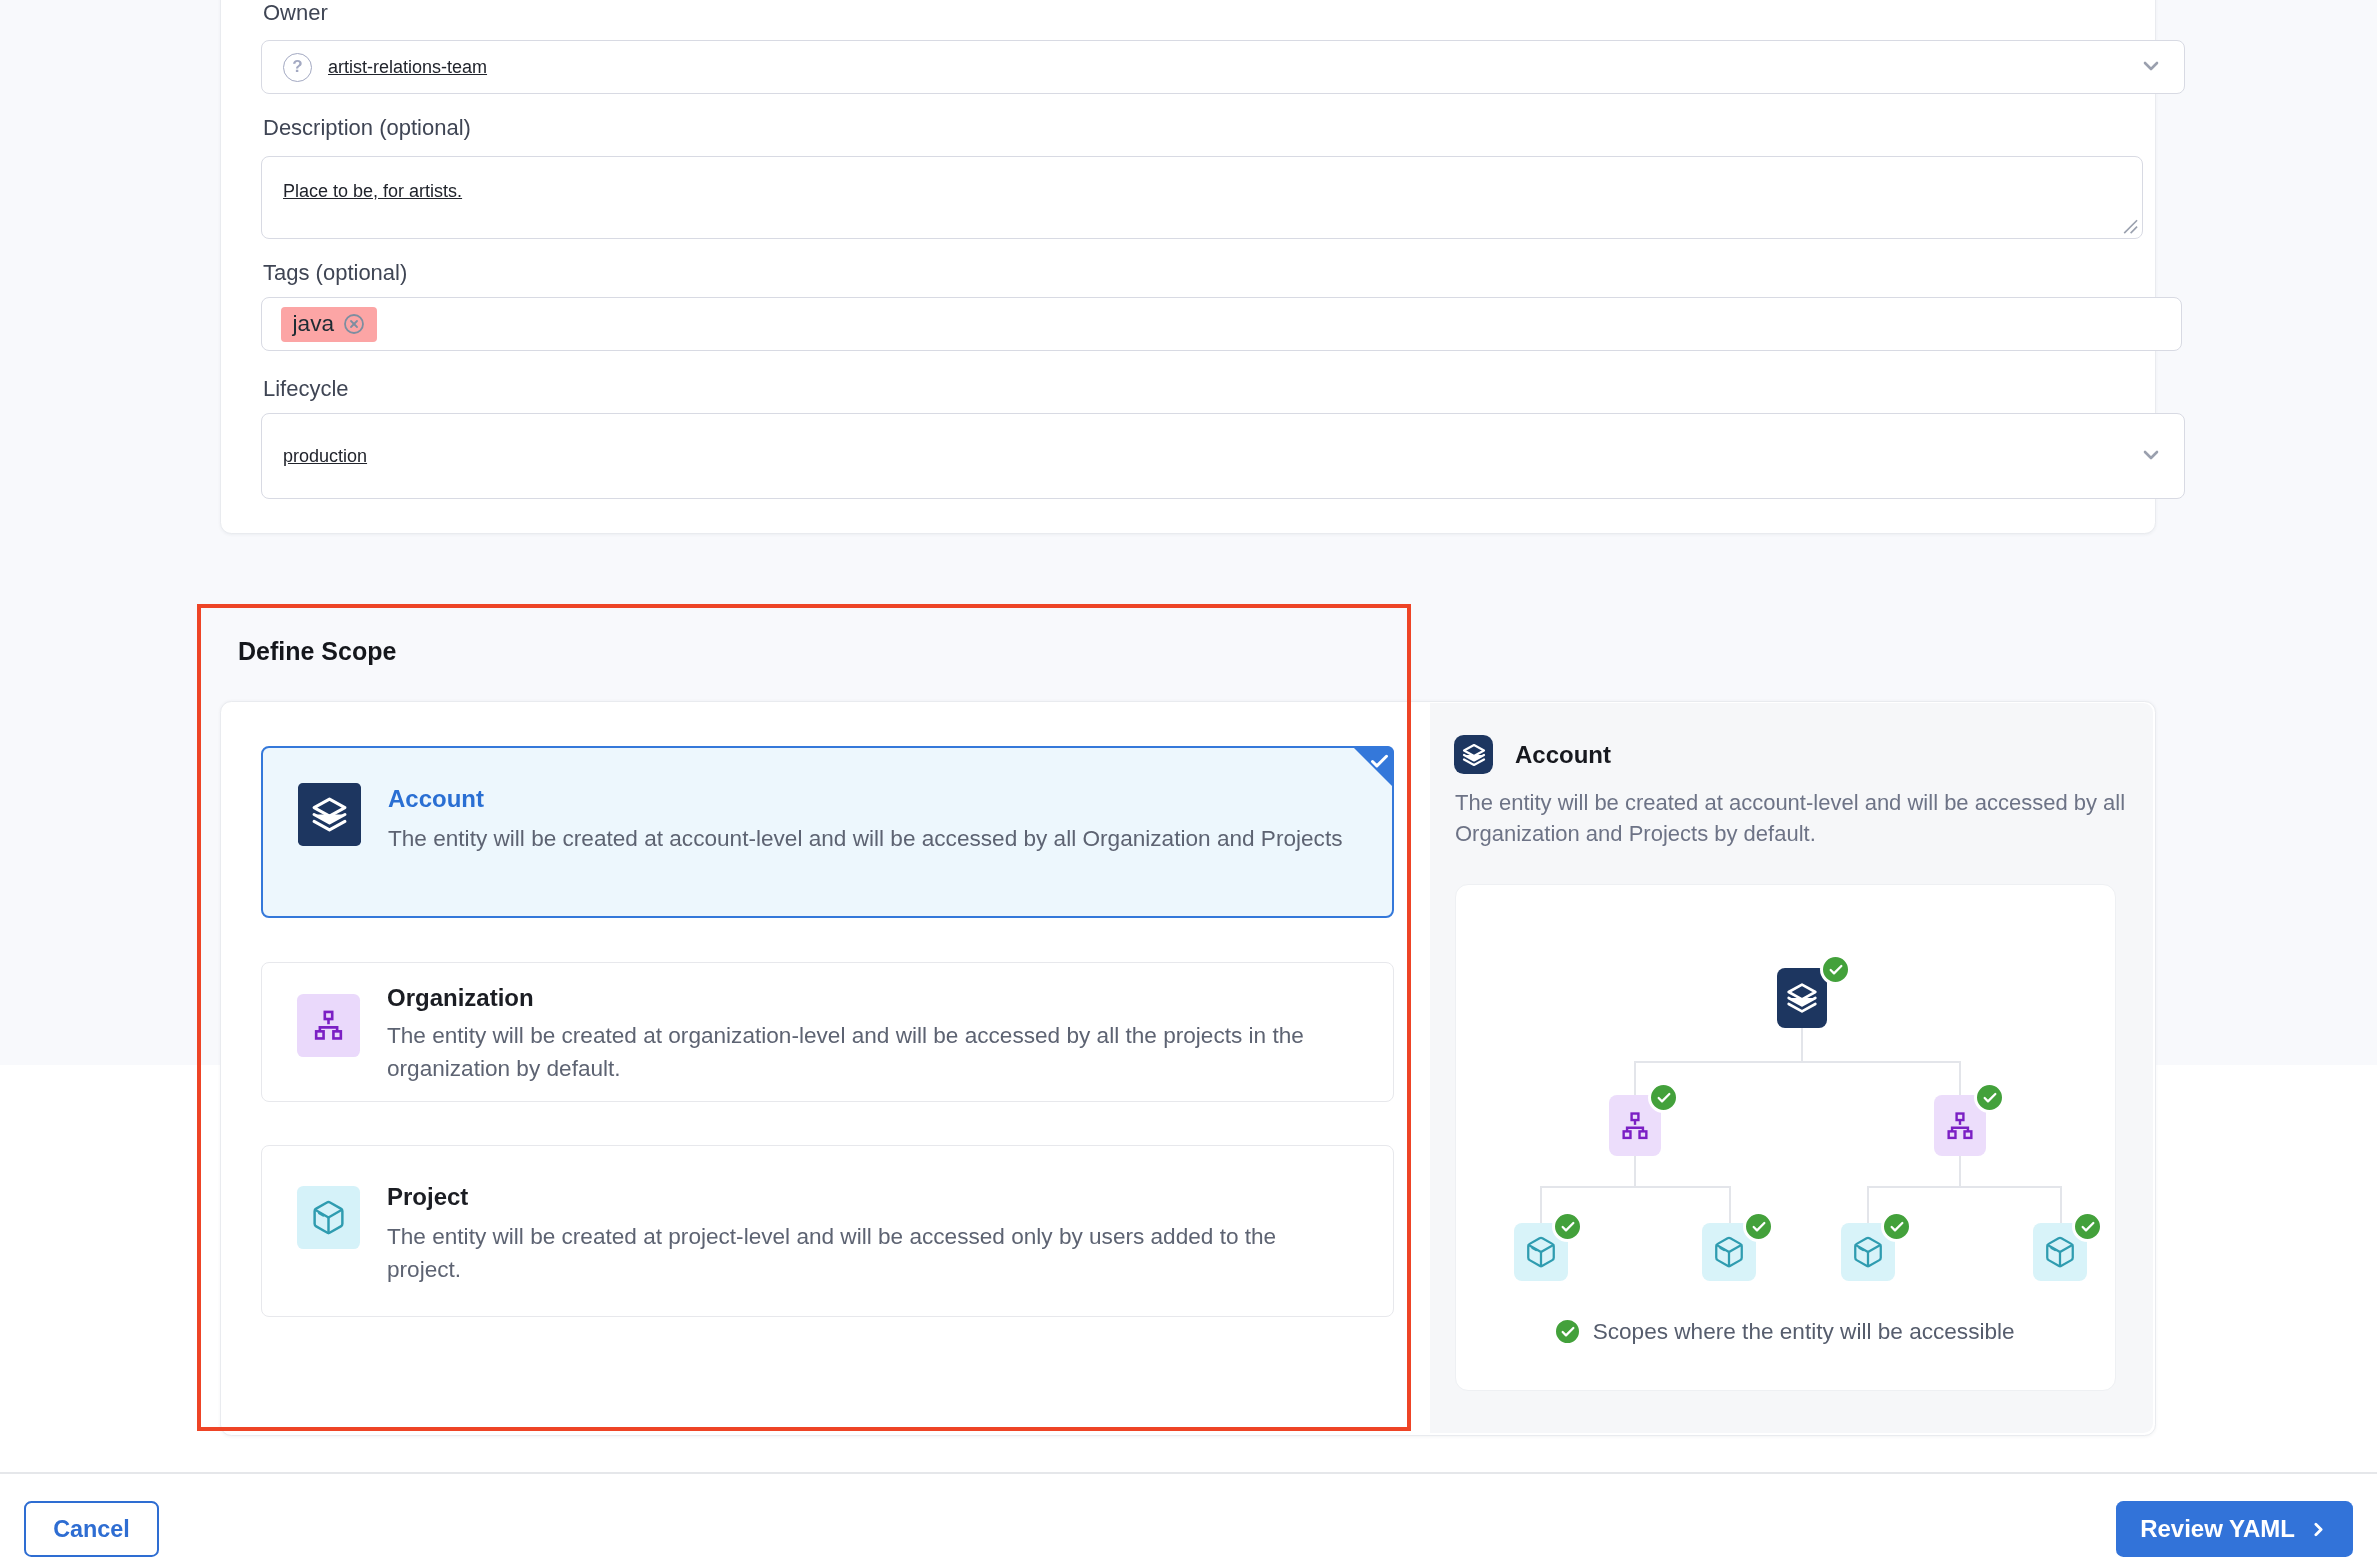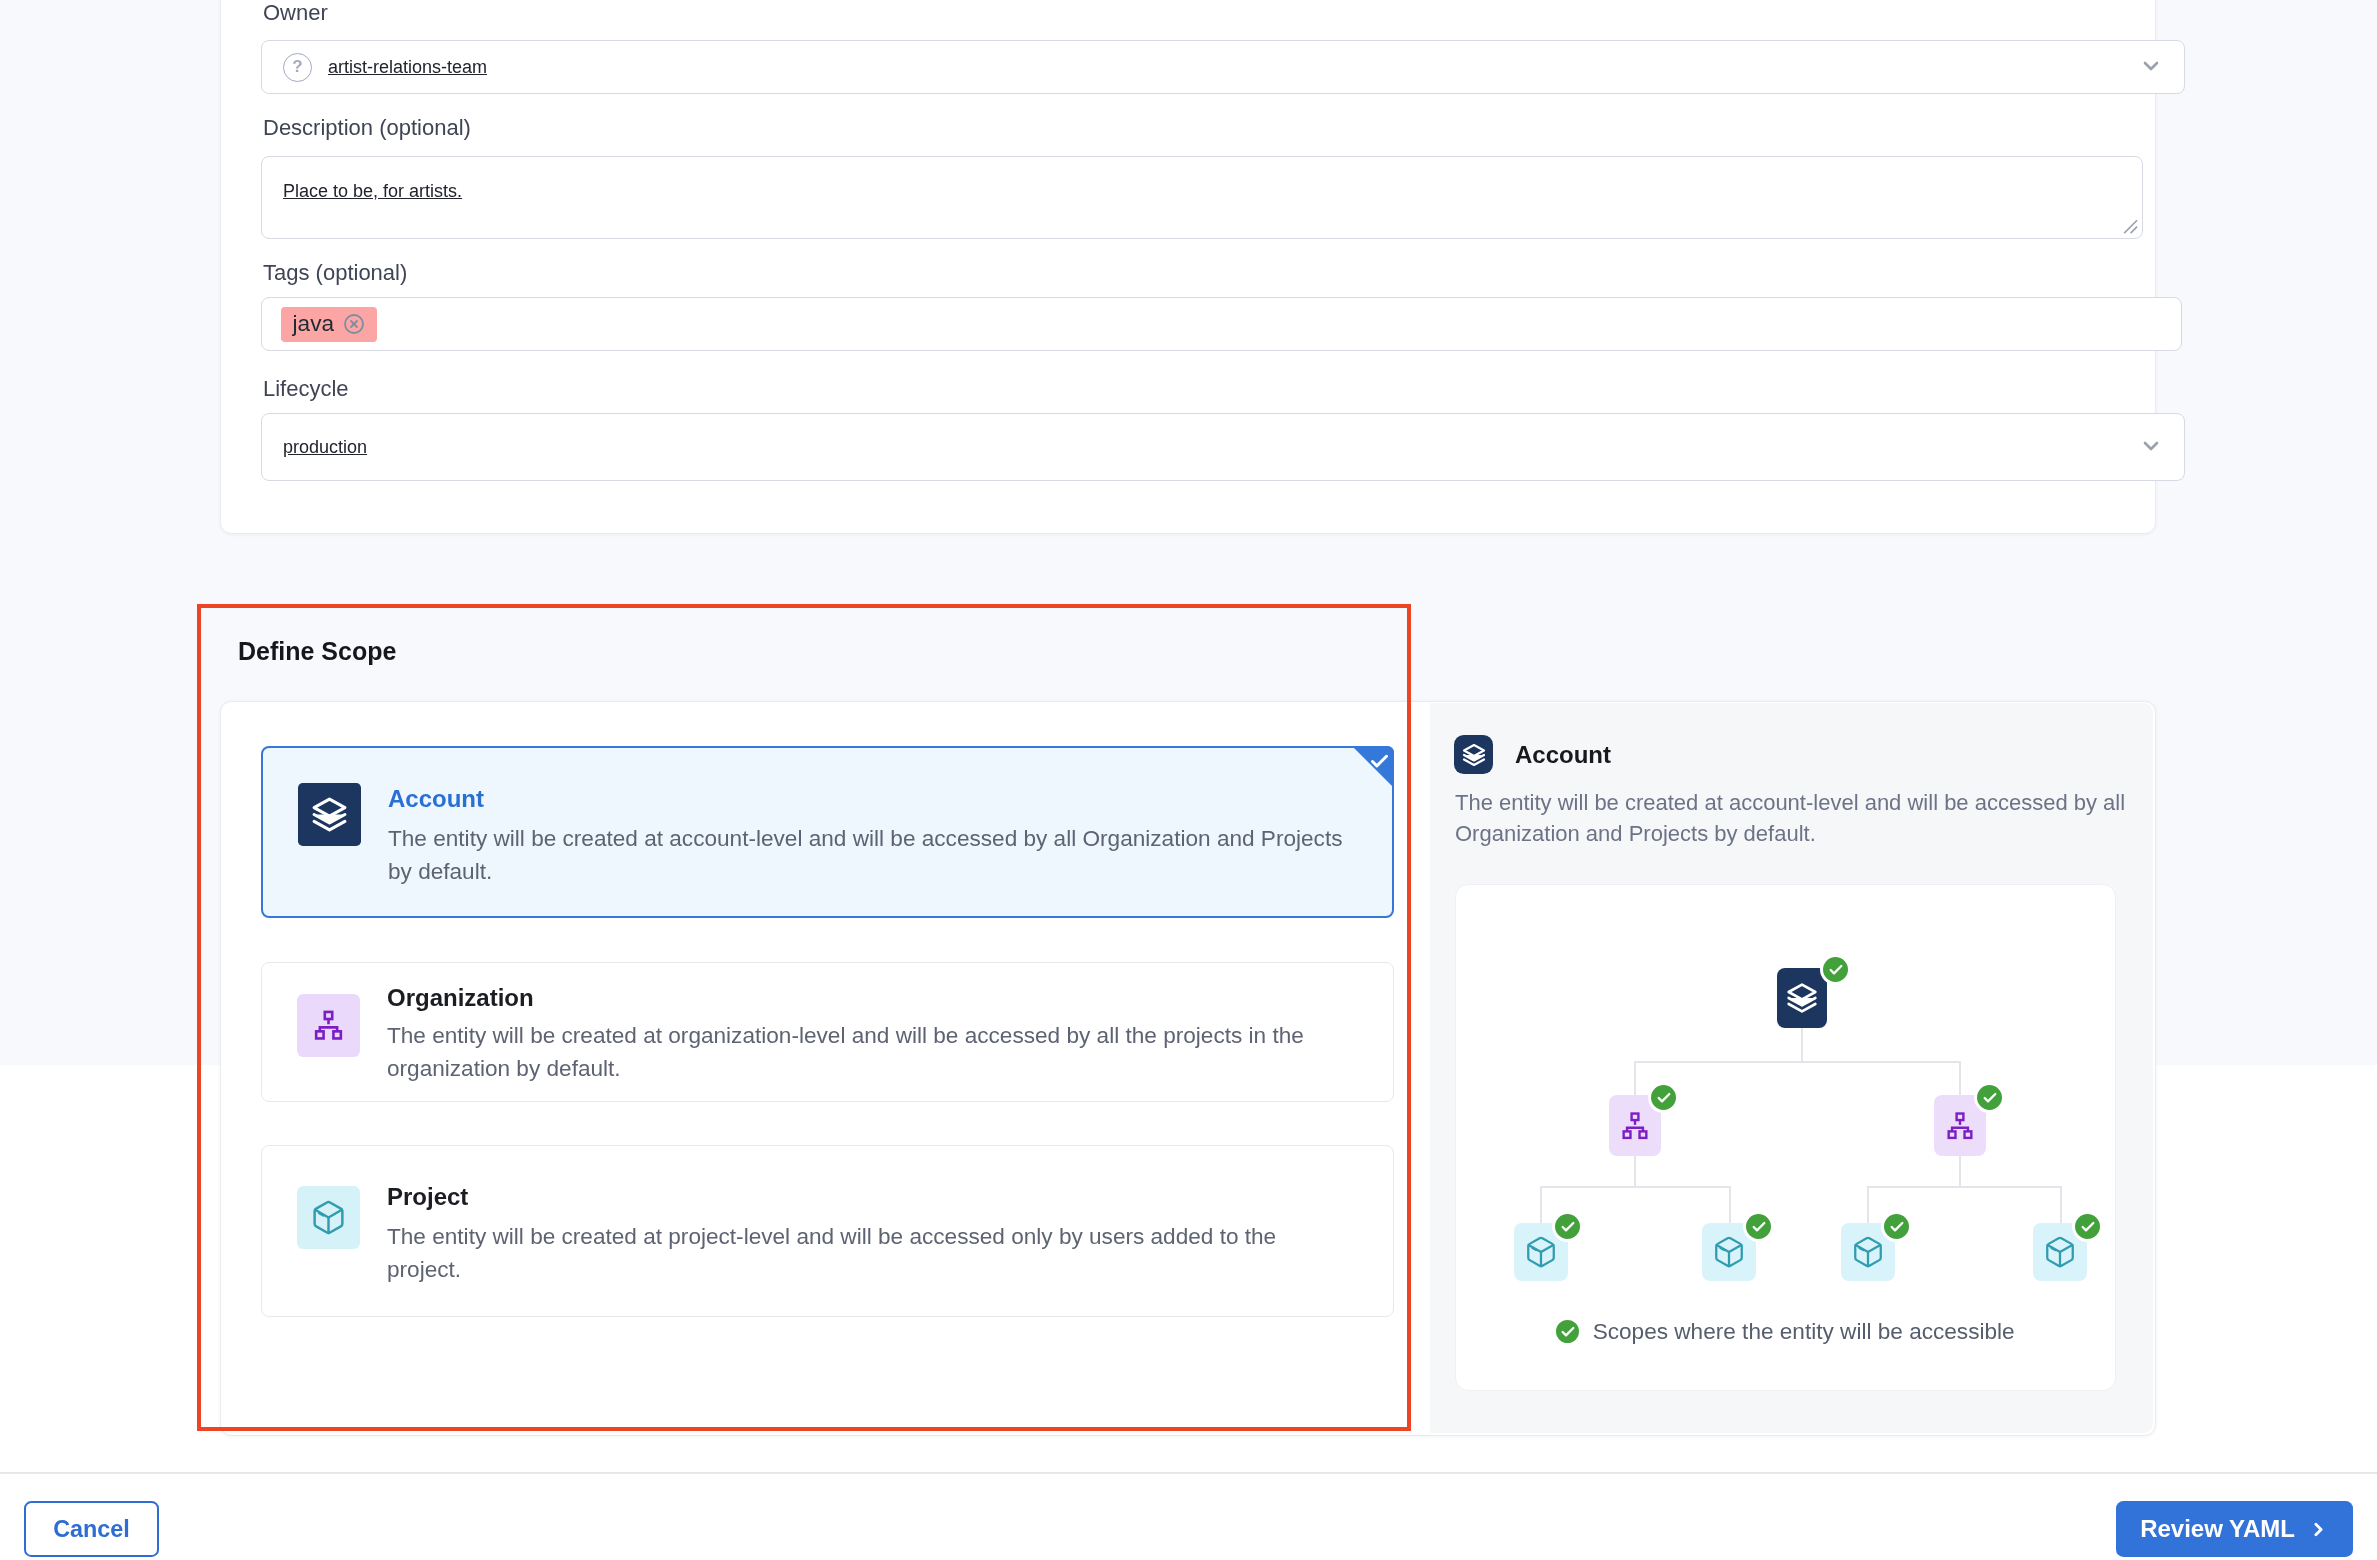--- a/index.html
+++ b/index.html
@@ -67,21 +67,21 @@
     <span>java</span>
     <svg width="24" height="24" viewBox="0 0 24 24" fill="none" stroke="#7d8ea0" stroke-width="1.8" stroke-linecap="round">
       <circle cx="12" cy="12" r="9"></circle>
         <line x1="9" y1="9" x2="15" y2="15"></line>
         <line x1="15" y1="9" x2="9" y2="15"></line>
     </svg>
   </span>
 </div>
 
 <div class="abs field-label" style="left:263px;top:376px;">Lifecycle</div>
-<div class="abs control" style="left:261px;top:413px;width:1880px;height:52px;padding:7px 21px;">
+<div class="abs control" style="left:261px;top:413px;width:1880px;height:52px;padding:16px 21px;">
   <span class="control-text">production</span>
   <span class="chev">
     <svg width="24" height="24" viewBox="0 0 24 24" fill="none" stroke="#9aa0ae" stroke-width="2.6" stroke-linecap="round" stroke-linejoin="round">
         <polyline points="6 9 12 15 18 9"></polyline>
       </svg>
   </span>
 </div>
 
 <div class="abs sec-title" style="left:238px;top:637px;">Define Scope</div>
 
@@ -97,21 +97,20 @@
   <div class="opt-icon" style="position:absolute;left:35px;top:35px;background:#1d3660;border-radius:4.8px;">
     <svg width="37" height="37" viewBox="0 0 24 24" fill="none" stroke="#ffffff" stroke-width="2" stroke-linecap="round" stroke-linejoin="round">
         <polygon points="12 2 2 7.5 12 13 22 7.5 12 2"></polygon>
         <polyline points="2 12 12 17.5 22 12" fill="#ffffff"></polyline>
         <polyline points="2 16.5 12 22 22 16.5"></polyline>
       </svg>
   </div>
   <div class="opt-title" style="position:absolute;left:125px;top:37px;color:#2a6fd3;">Account</div>
   <div class="opt-desc" style="position:absolute;left:125px;top:74px;width:983px;">
     <div>The entity will be created at account-level and will be accessed by all Organization and Projects</div>
-    <div>by default.</div>
   </div>
 </div>
 
 <div class="abs opt-card" style="left:261px;top:962px;width:1133px;height:140px;background:#fff;border:1.6px solid #e7e8ec;">
   <div class="opt-icon" style="position:absolute;left:35px;top:31px;background:#ead9fb;">
     <svg width="37" height="37" viewBox="0 0 24 24" fill="none" stroke="#7b1fc4" stroke-width="1.7">
         <rect x="9.6" y="3.2" width="4.8" height="4.6"></rect>
         <line x1="12" y1="7.8" x2="12" y2="11.2"></line>
         <polyline points="6.4 15.6 6.4 13.2 17.6 13.2 17.6 15.6"></polyline>
         <rect x="4" y="15.8" width="4.8" height="4.6"></rect>

